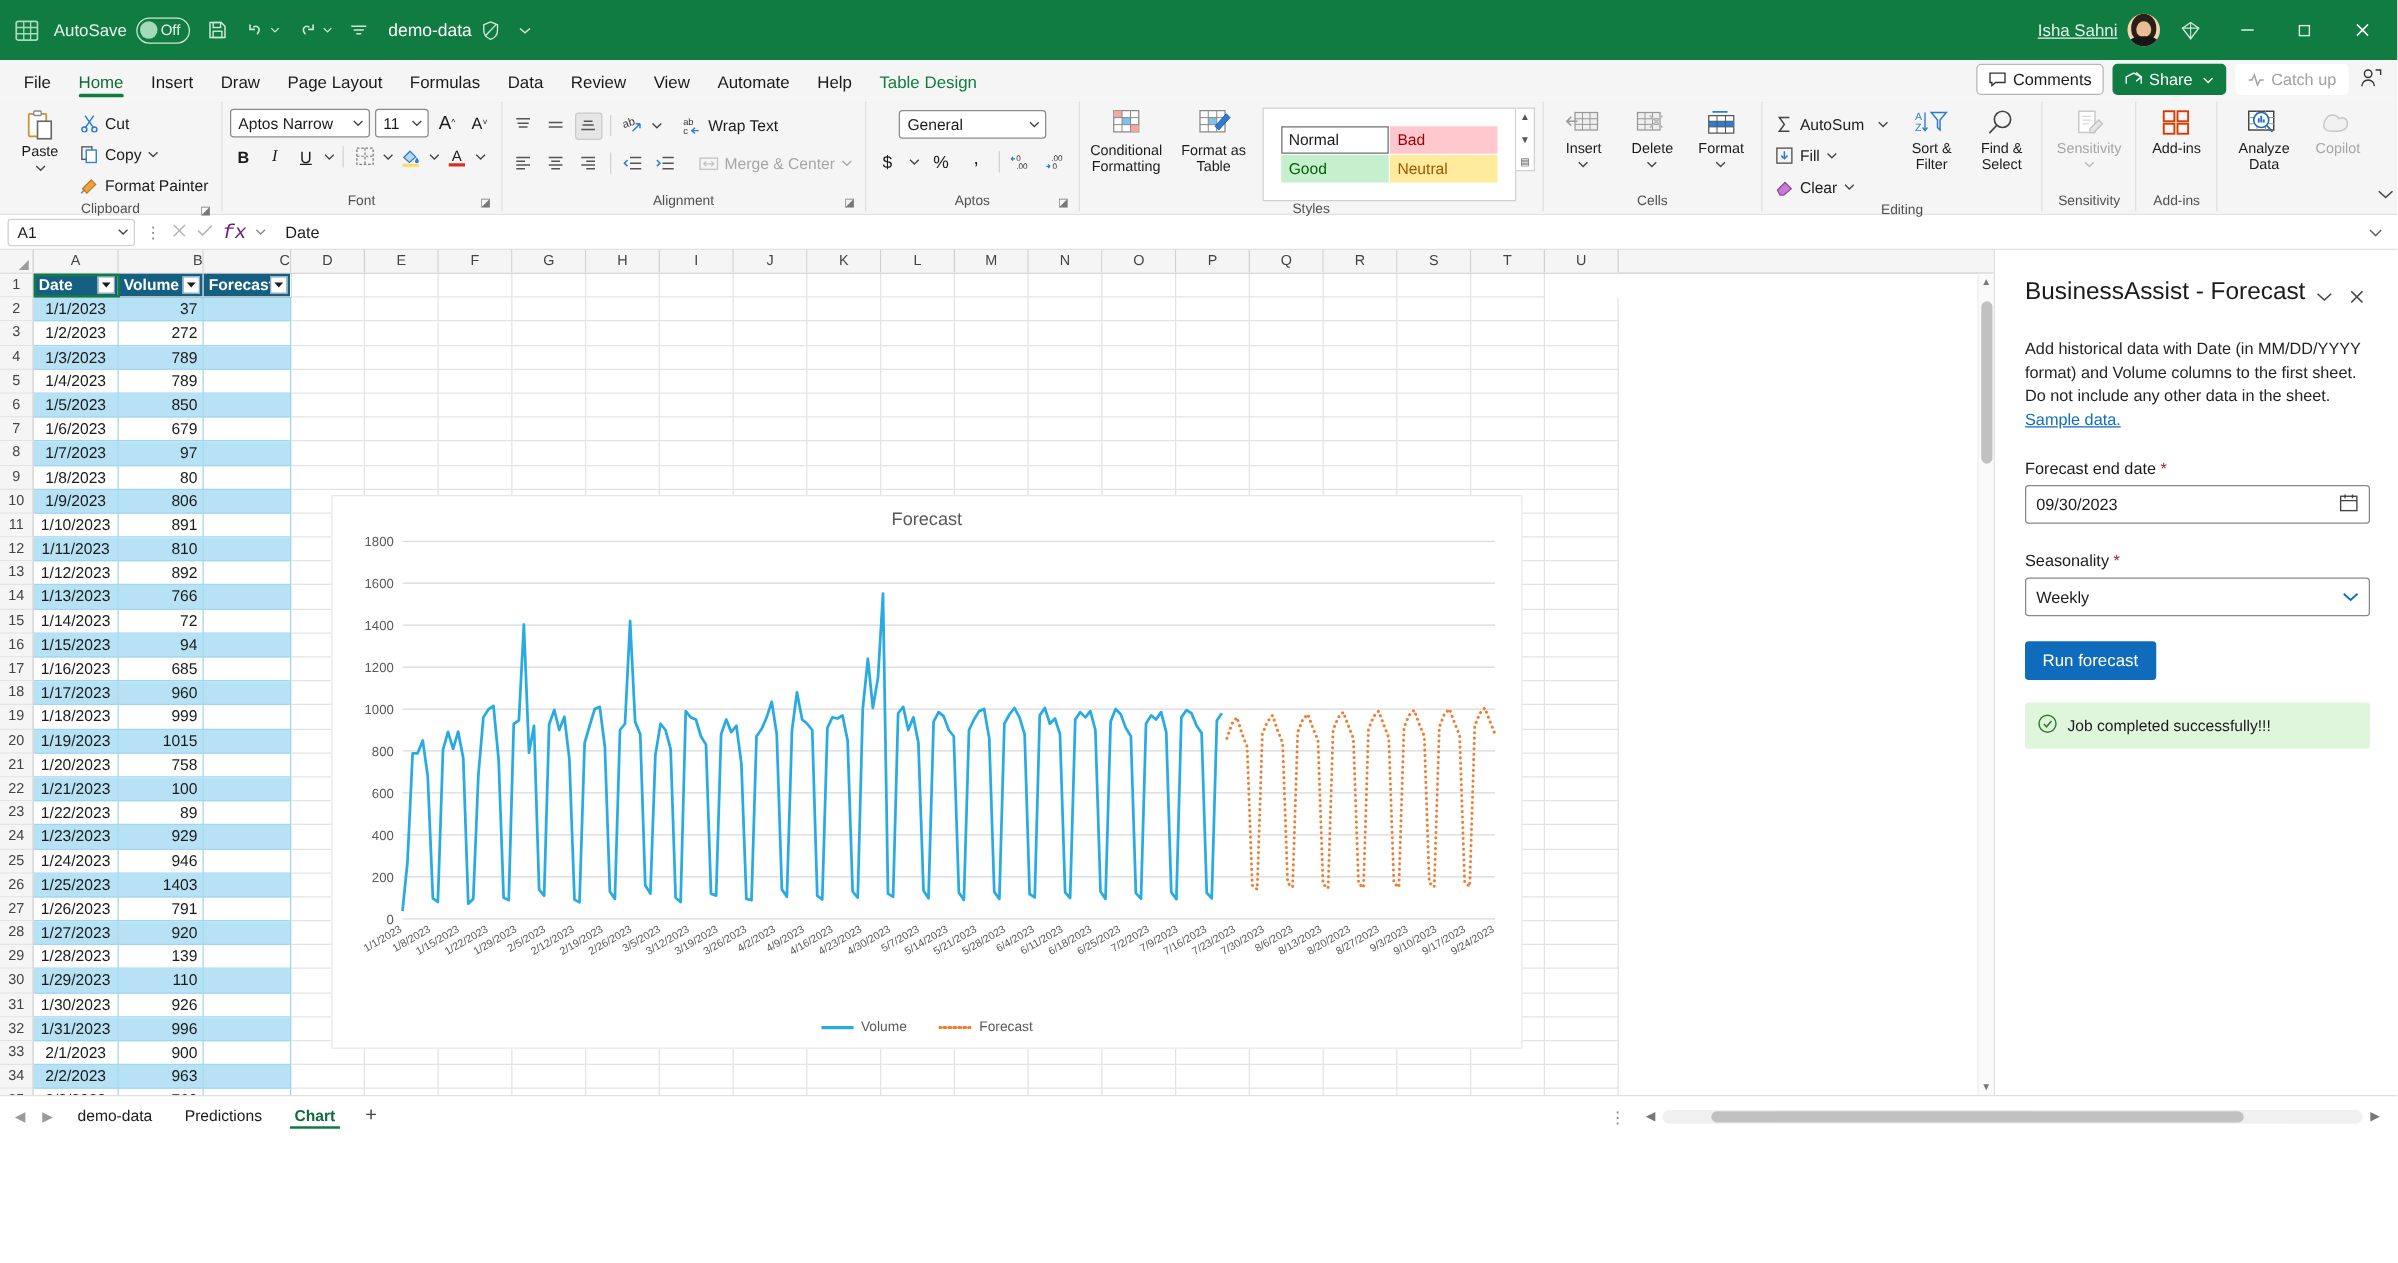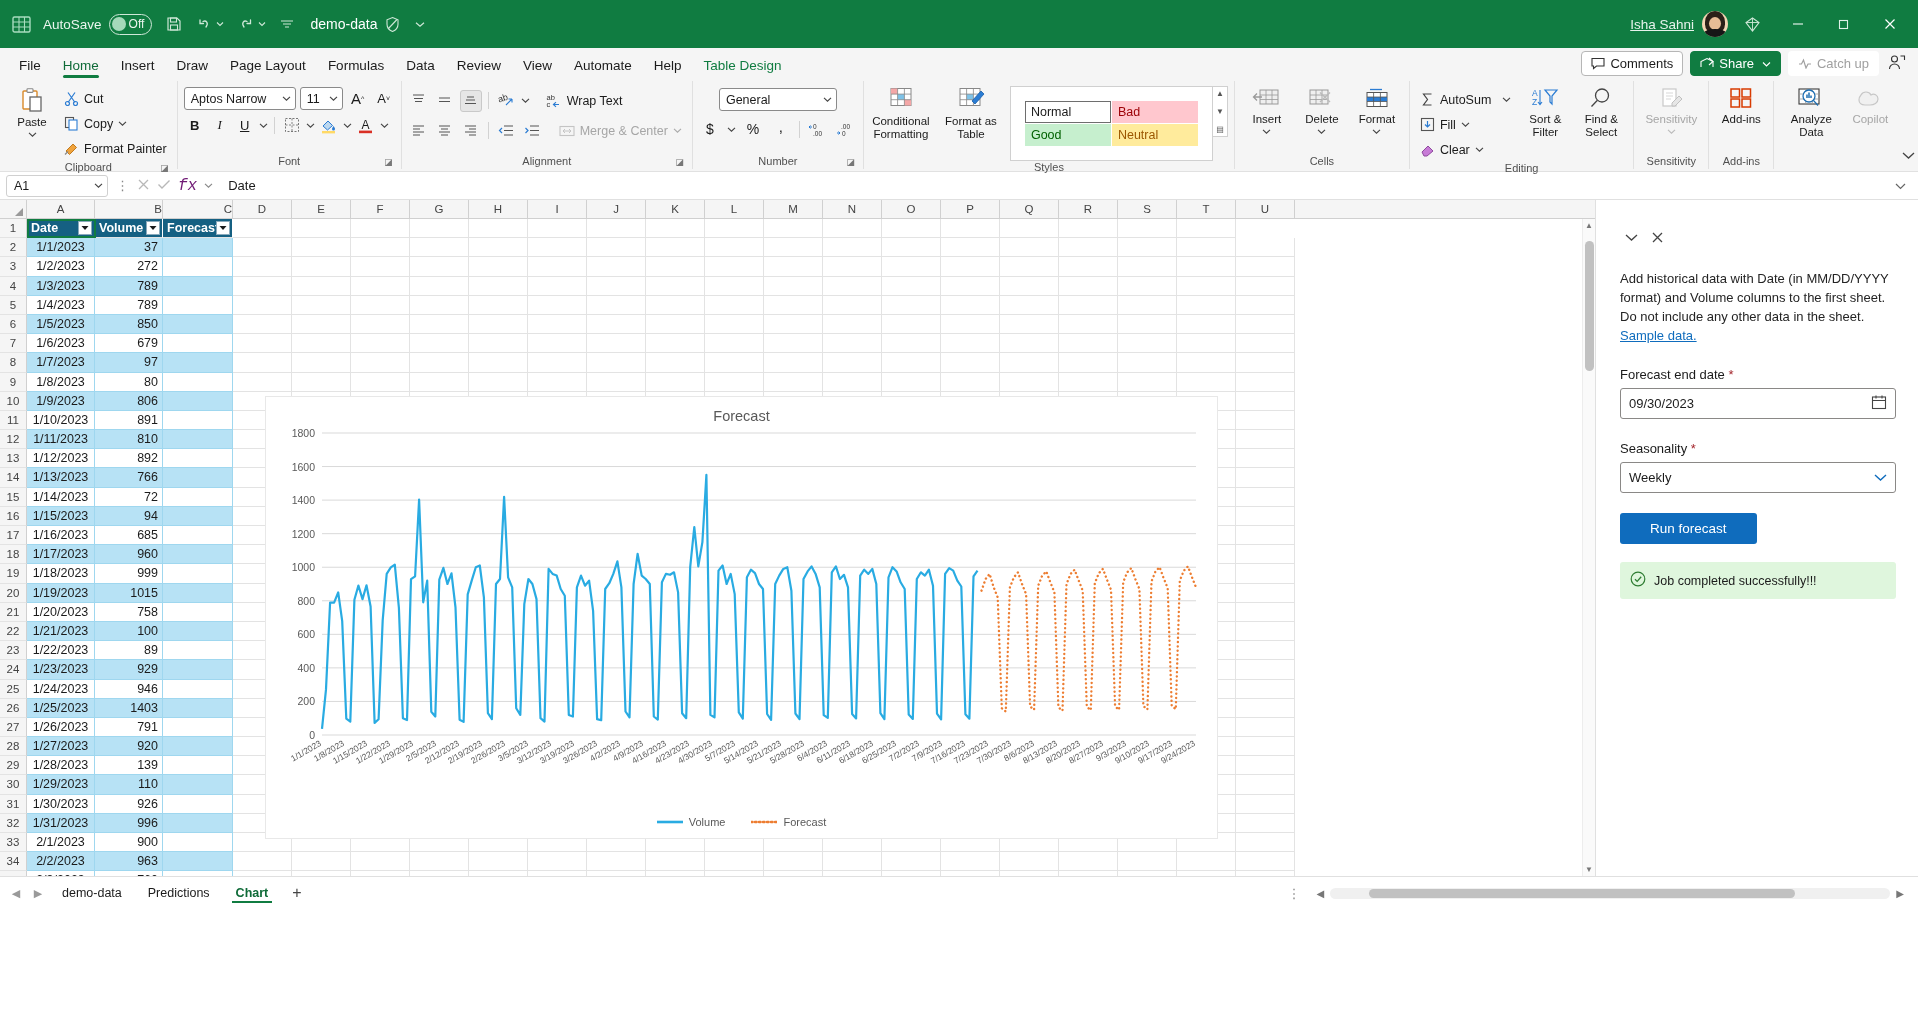--- a/index.html
+++ b/index.html
@@ -129,21 +129,21 @@
   .pane-icon { width:22px;height:22px;display:flex;align-items:center;justify-content:center;
      color:#444; }
   .pane-text { font-size: 13px; line-height: 1.45; color:#242424; margin-top: 22px; }
   .pane-link { color:#0f6cbd; text-decoration:underline; }
   .field-label { font-size: 13px; margin-top: 22px; margin-bottom: 6px; color:#1b1b1b; }
   .req { color:#a4262c; }
   .field { height: 31px; border:1px solid #8a8886; border-radius:3px; display:flex;
      align-items:center; padding: 0 8px; font-size:13px; background:#fff; }
   .field .spacer { flex:1; }
   #runbtn { margin-top: 20px; height: 31px; background:#0f6cbd; color:#fff; border:none;
-     border-radius:3px; font-size:13.5px; padding: 0 30px; font-family: inherit; }
+     border-radius:3px; font-size:13.5px; padding: 0 14px; font-family: inherit; }
   #toast { margin-top: 18px; background:#dff6dd; border-radius: 3px; display:flex;
      align-items:center; gap:8px; padding: 9px 10px; font-size:12.5px; color:#1b1b1b; }
   
   #sheetbar { height: 33px; display:flex; align-items:center; gap: 2px;
      border-top:1px solid #e0e0e0; background:#fff; padding: 0 6px; }
   .navarrow { width: 20px; text-align:center; color:#9a9a9a; font-size: 11px; }
   .sheettab { font-size: 12.5px; padding: 4px 12px; color:#1b1b1b; position:relative; }
   .sheettab.active { color:#0f6b38; font-weight:bold; }
   .sheettab.active::after { content:''; position:absolute; left:8px; right:8px; bottom:1px;
      height:2px; background:#107c41; }
@@ -524,21 +524,21 @@
         <span class="sq">
           <svg width="19" height="15" viewBox="0 0 19 15">
               <text x="5" y="7" font-size="6.5" fill="#333" font-family="Liberation Sans">.00</text>
               <text x="6" y="13.5" font-size="6.5" fill="#333" font-family="Liberation Sans">0</text>
               <path d="M1 11h3M4 11 2.5 9.5M4 11 2.5 12.5" stroke="#2b7cd3" stroke-width="1"></path>
             </svg>
           </span>
       </div>
     </div>
     <div class="rgroup-label">
-      <span>Number</span>
+      <span>Aptos</span>
       <span class="dlg">◪</span>
     </div>
   </div>
 
   <div class="rgroup">
     <div class="rgroup-body" style="gap:8px">
       <div class="bigbtn wide">
         <svg width="30" height="26" viewBox="0 0 30 26">
             <rect x="5" y="1.5" width="20" height="17" fill="#fff" stroke="#888" stroke-width="1"></rect>
             <rect x="5" y="1.5" width="6.6" height="5.6" fill="#f4a7a7"></rect>
@@ -1747,20 +1747,21 @@
 
     <div id="vscroll">
       <div style="text-align:center;font-size:8px;color:#777;padding-top:2px">▲</div>
       <div id="vthumb"></div>
       <div style="position:absolute;bottom:2px;left:0;right:0;text-align:center;font-size:8px;color:#777">▼</div>
     </div>
   </div>
 
   <div id="pane">
     <div id="pane-head">
+      <div id="pane-title" style="flex:1">BusinessAssist - Forecast</div>
       <span class="pane-icon" style="margin-top:26px">
         <svg width="13" height="9" viewBox="0 0 13 9">
             <path d="M1 2 6.5 7 12 2" fill="none" stroke="#444" stroke-width="1.3"></path>
           </svg>
         </span>
       <span class="pane-icon" style="margin-top:26px;margin-left:4px">
         <svg width="13" height="13" viewBox="0 0 13 13">
             <path d="M2 2 11 11M11 2 2 11" stroke="#444" stroke-width="1.3"></path>
           </svg>
         </span>

